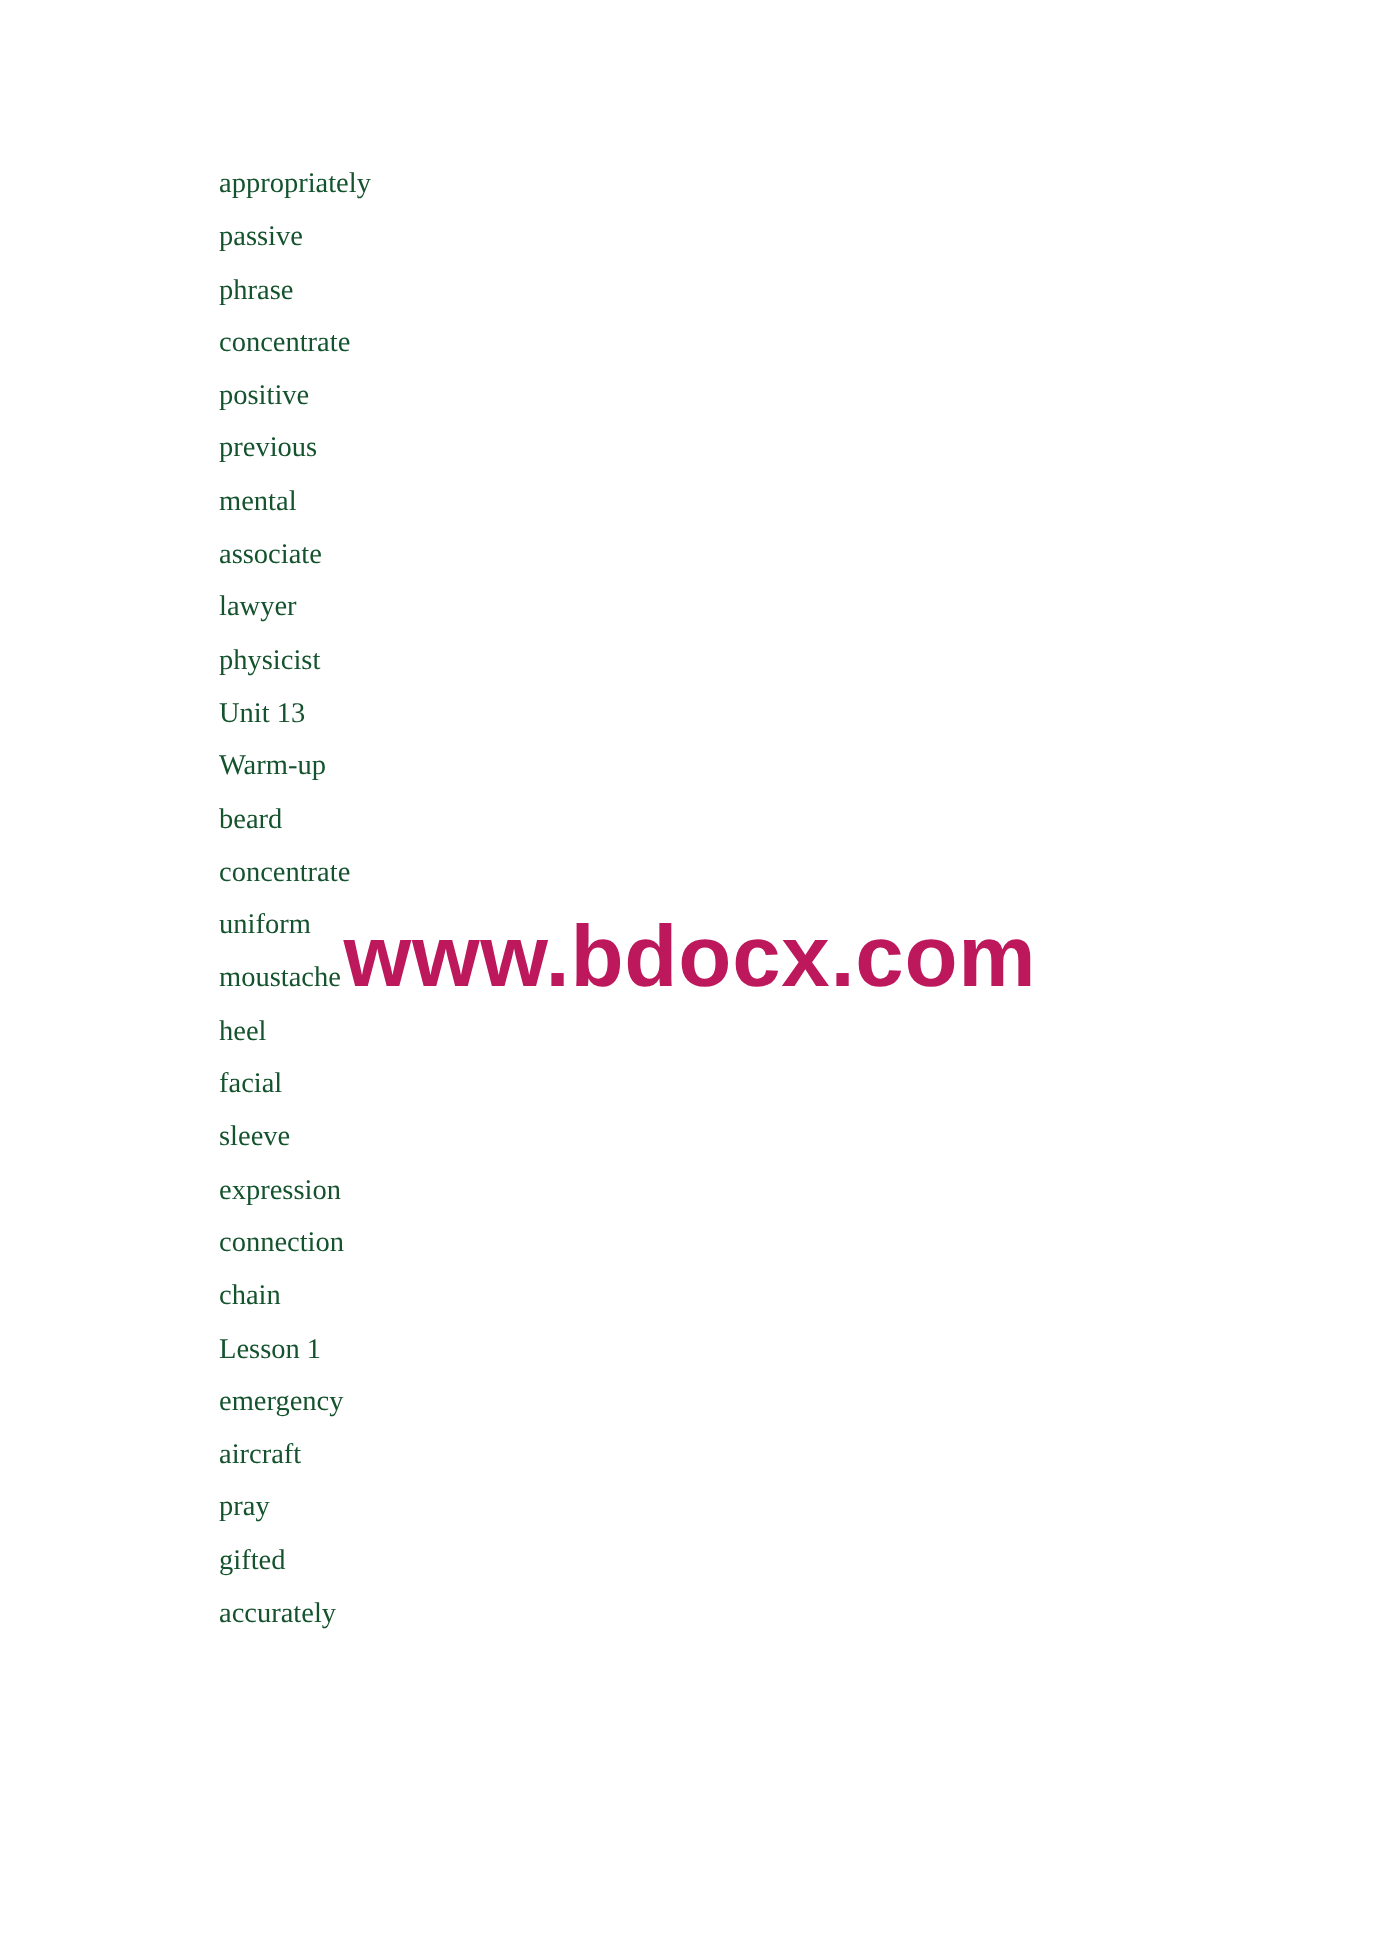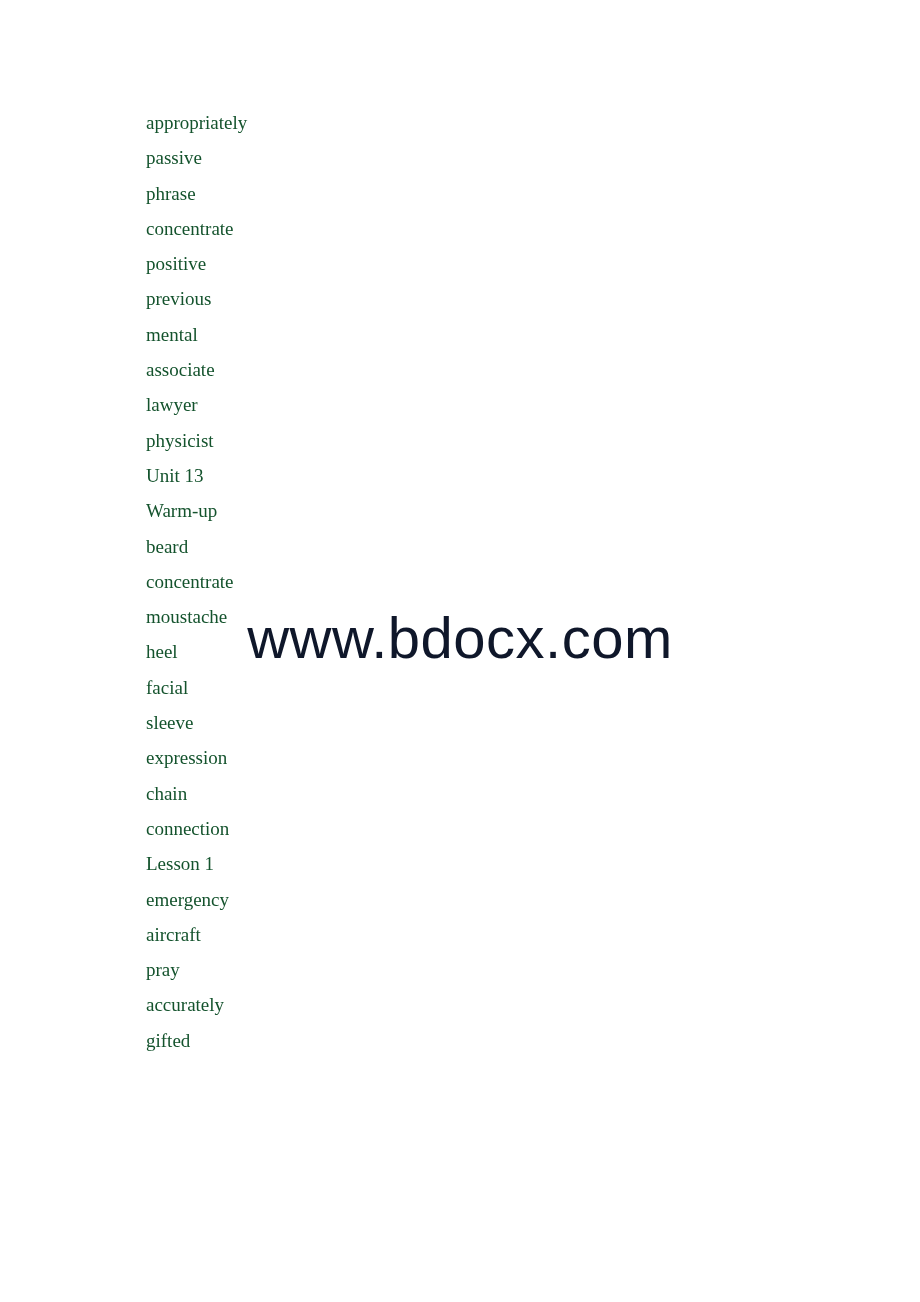--- a/index.html
+++ b/index.html
@@ -20,23 +20,23 @@
 
   
   .watermark {
     position: absolute;
     left: 0;
     top: 604px;
     width: 920px;
     text-align: center;
     font-family: "Liberation Sans", "DejaVu Sans", sans-serif;
     font-size: 58px;
-    font-weight: 400;
+    font-weight: 700;
     letter-spacing: 0.5px;
-    color: #0f172a;
+    color: #be185d;
     white-space: nowrap;
     user-select: none;
     pointer-events: none;
     z-index: 0;
   }
 
   .word-list {
     position: absolute;
     left: 146px;
     top: 105px;
@@ -71,28 +71,29 @@
       <li class="word-line">positive</li>
       <li class="word-line">previous</li>
       <li class="word-line">mental</li>
       <li class="word-line">associate</li>
       <li class="word-line">lawyer</li>
       <li class="word-line">physicist</li>
       <li class="word-line">Unit 13</li>
       <li class="word-line">Warm-up</li>
       <li class="word-line">beard</li>
       <li class="word-line">concentrate</li>
+      <li class="word-line">uniform</li>
       <li class="word-line">moustache</li>
       <li class="word-line">heel</li>
       <li class="word-line">facial</li>
       <li class="word-line">sleeve</li>
       <li class="word-line">expression</li>
+      <li class="word-line">connection</li>
       <li class="word-line">chain</li>
-      <li class="word-line">connection</li>
       <li class="word-line">Lesson 1</li>
       <li class="word-line">emergency</li>
       <li class="word-line">aircraft</li>
       <li class="word-line">pray</li>
+      <li class="word-line">gifted</li>
       <li class="word-line">accurately</li>
-      <li class="word-line">gifted</li>
     </ul>
 
 </div>
 
 </body></html>

